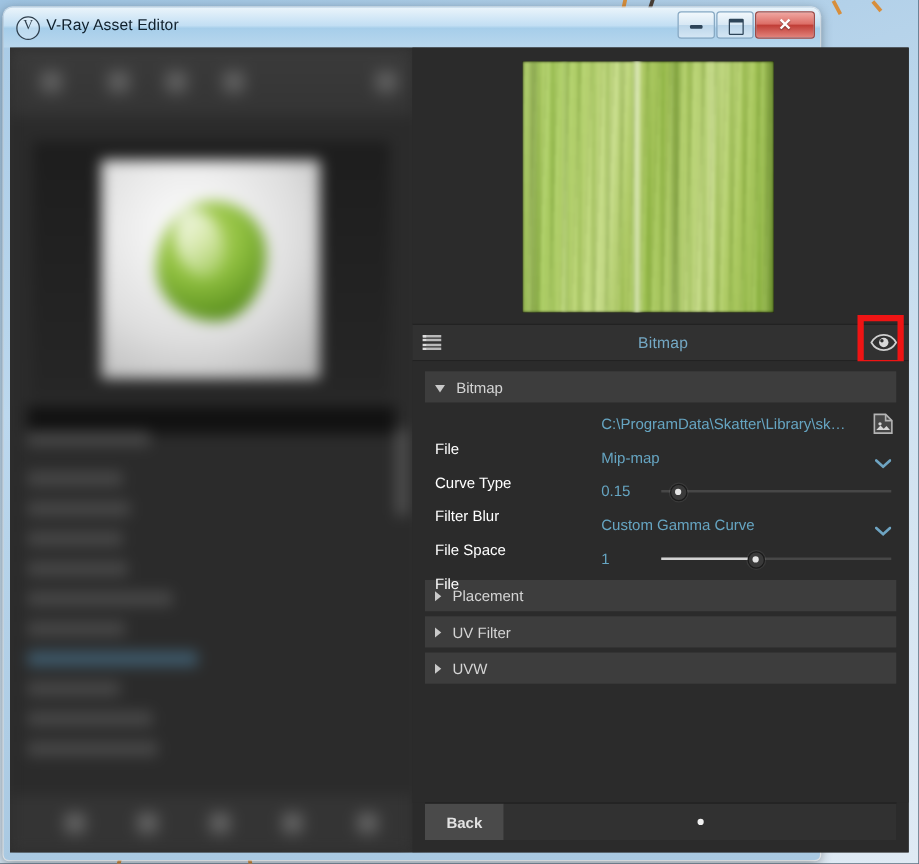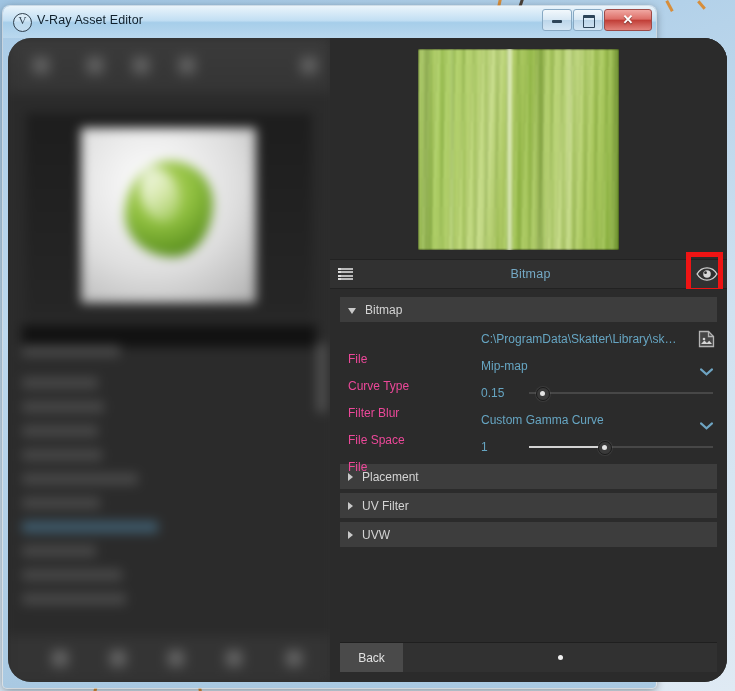--- a/index.html
+++ b/index.html
@@ -121,21 +121,20 @@
   }
 
   
   .client {
     position: absolute;
     left: 5px; top: 32px;
     width: 719px; height: 644px;
     background: #2e2e2e;
     overflow: hidden;
     display: flex;
-    border-radius: 23px;
   }
 
   
   .leftpanel {
     position: relative;
     width: 322px;
     height: 100%;
     background: #333333;
     overflow: hidden;
     filter: blur(5.5px);
@@ -362,21 +361,21 @@
   }
   .prop-row {
     height: 27px;
     display: flex;
     align-items: center;
     padding-left: 8px;
   }
   .prop-label {
     width: 133px;
     font-size: 12px;
-    color: #ec4899;
+    color: #ffffff;
     flex: 0 0 auto;
     margin-top: 40px;
   }
   .prop-value {
     font-size: 12px;
     color: #66a5c2;
     white-space: nowrap;
   }
   .prop-value.num { width: 48px; flex: 0 0 auto; }
   .chev {
@@ -445,20 +444,21 @@
     display: flex;
     align-items: stretch;
   }
   .back-btn {
     width: 63px;
     background: #4a4a4a;
     display: flex; align-items: center; justify-content: center;
     font-size: 12px;
     color: #e2e2e2;
     cursor: pointer;
+    font-weight: bold;
   }
   .footer-rest {
     flex: 1;
     position: relative;
     background: #313131;
   }
   .page-dot {
     position: absolute;
     left: 50%; top: 50%;
     width: 5px; height: 5px;

